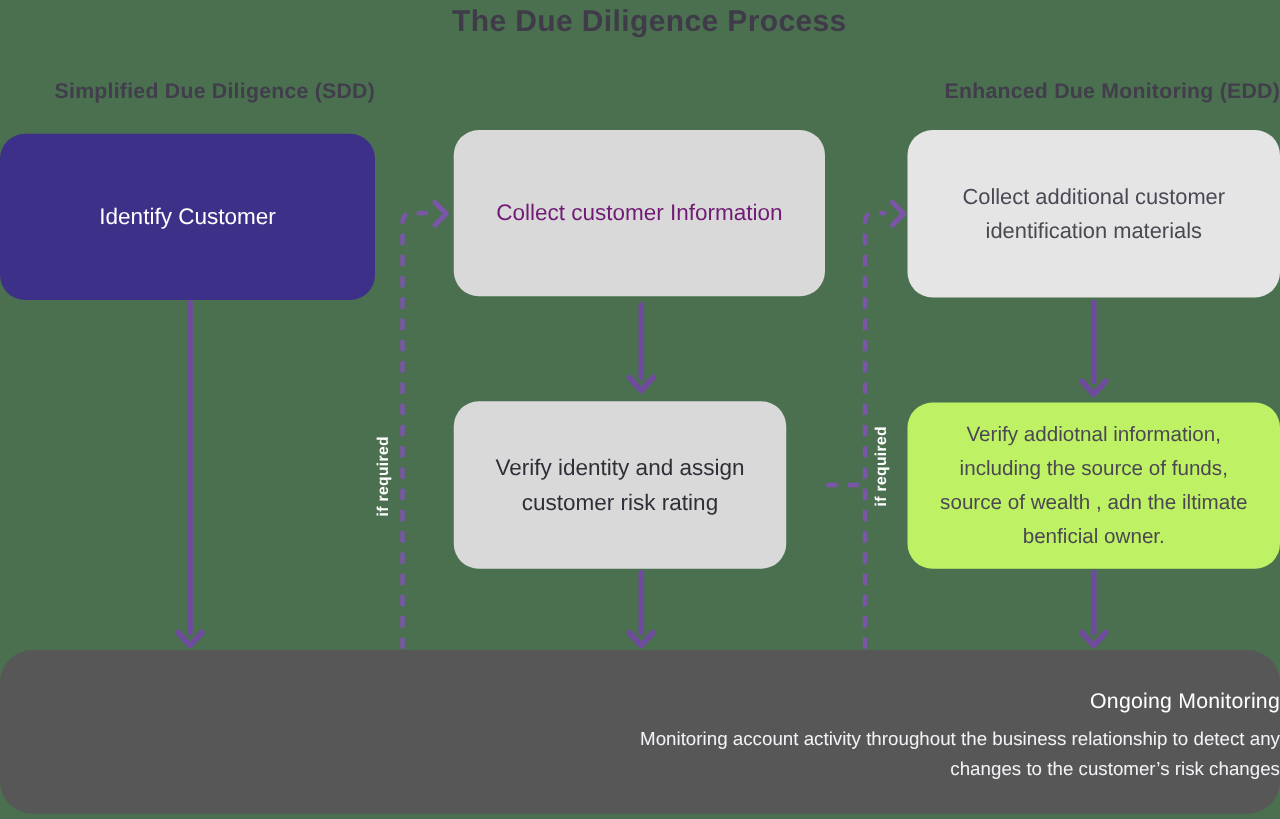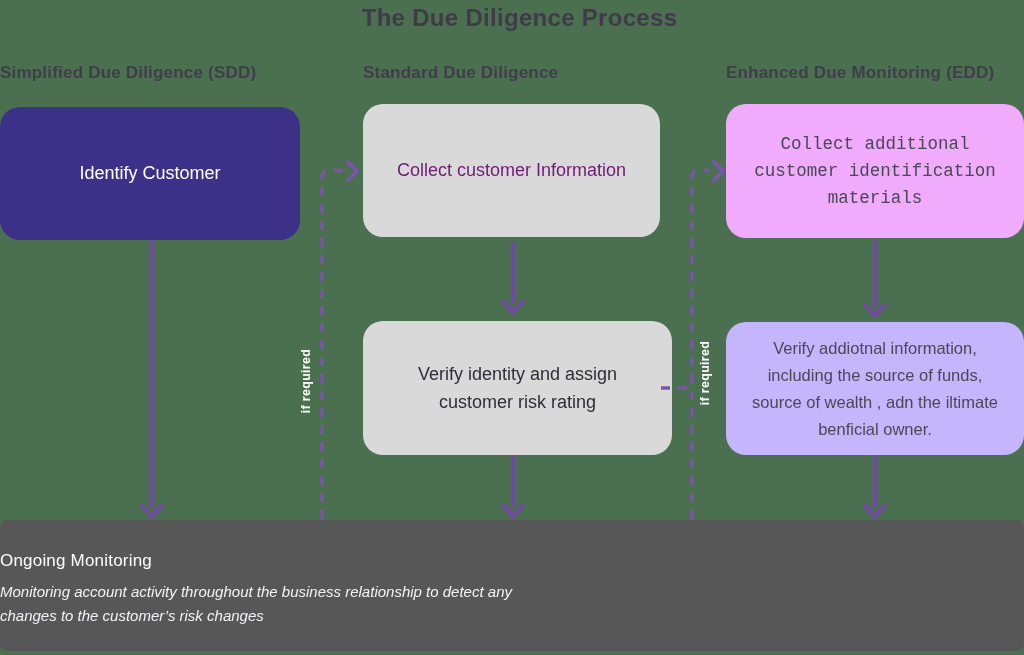--- a/index.html
+++ b/index.html
@@ -5,60 +5,59 @@
   html,body{margin:0;padding:0;background:#4a7050;}
   .canvas{
     position:relative;width:1024px;height:655px;overflow:hidden;
     background:#4a7050;font-family:"Liberation Sans",sans-serif;
   }
   .page-title{
     position:absolute;top:4px;left:0;right:0;text-align:center;
     font-size:24px;font-weight:800;color:#3f3b48;letter-spacing:.3px;padding-left:15px;
   }
   .col-header{
-    position:absolute;top:63px;text-align:left;
+    position:absolute;top:63px;text-align:right;
     font-size:17px;font-weight:700;color:#413d4b;letter-spacing:.2px;
   }
   .col-header.sdd{left:0;width:300px;}
   .col-header.std{left:363px;width:297px;}
   .col-header.edd{left:726px;width:298px;}
   .node{
     position:absolute;border-radius:20px;box-sizing:border-box;
     display:flex;align-items:center;justify-content:center;
     text-align:center;font-weight:500;
   }
   .node.sdd-1{left:0;top:107px;width:300px;height:133px;background:#3d3088;color:#ffffff;font-size:18px;padding:10px 24px;}
   .node.std-1{left:363px;top:104px;width:297px;height:133px;background:#d9d9d9;color:#701a75;font-size:18px;padding:10px 24px;}
-  .node.std-2{left:363px;top:321px;width:309px;height:134px;background:#d9d9d9;color:#302d37;font-size:18px;line-height:28px;padding:10px 24px;}
-  .node.edd-1{left:726px;top:104px;width:298px;height:134px;background:#f0abfc;color:#4b4854;font-size:17.5px;line-height:27px;padding:10px 20px;font-family:Liberation Mono, monospace;}
-  .node.edd-2{left:726px;top:322px;width:298px;height:133px;background:#c4b5fd;color:#4b4854;font-size:16.5px;line-height:27px;padding:10px 20px;}
+  .node.std-2{left:363px;top:321px;width:266px;height:134px;background:#d9d9d9;color:#302d37;font-size:18px;line-height:28px;padding:10px 24px;}
+  .node.edd-1{left:726px;top:104px;width:298px;height:134px;background:#e5e5e5;color:#4b4854;font-size:17.5px;line-height:27px;padding:10px 20px;}
+  .node.edd-2{left:726px;top:322px;width:298px;height:133px;background:#bef264;color:#4b4854;font-size:16.5px;line-height:27px;padding:10px 20px;}
   .monitor-bar{
     position:absolute;left:0;top:520px;width:1024px;height:131px;
-    background:#575757;border-radius:8px;color:#ffffff;text-align:left;box-sizing:border-box;
+    background:#575757;border-radius:26px;color:#ffffff;text-align:right;box-sizing:border-box;
   }
   .monitor-title{margin-top:31px;font-size:17px;font-weight:500;letter-spacing:.2px;}
-  .monitor-desc{margin-top:9px;font-size:15px;line-height:24px;color:#f4f2f6;font-weight:400;font-style:italic;}
+  .monitor-desc{margin-top:9px;font-size:15px;line-height:24px;color:#f4f2f6;font-weight:400;}
   .if-required{
     position:absolute;width:80px;height:14px;text-align:center;white-space:nowrap;
     color:#ffffff;font-size:12.5px;font-weight:700;letter-spacing:.3px;
     transform:rotate(-90deg);
   }
   .if-required.left{left:266px;top:374px;}
   .if-required.right{left:665px;top:366px;}
   .overlay{position:absolute;left:0;top:0;width:1024px;height:655px;pointer-events:none;}
 </style>
 </head>
 <body>
 
 <div class="canvas">
 
   <div class="page-title">The Due Diligence Process</div>
 
   <div class="col-header sdd">Simplified Due Diligence (SDD)</div>
-  <div class="col-header std">Standard Due Diligence</div>
   <div class="col-header edd">Enhanced Due Monitoring (EDD)</div>
 
   <div class="node sdd-1">
     <span>Identify Customer</span>
   </div>
 
   <div class="node std-1">
     <span>Collect customer Information</span>
   </div>
 

